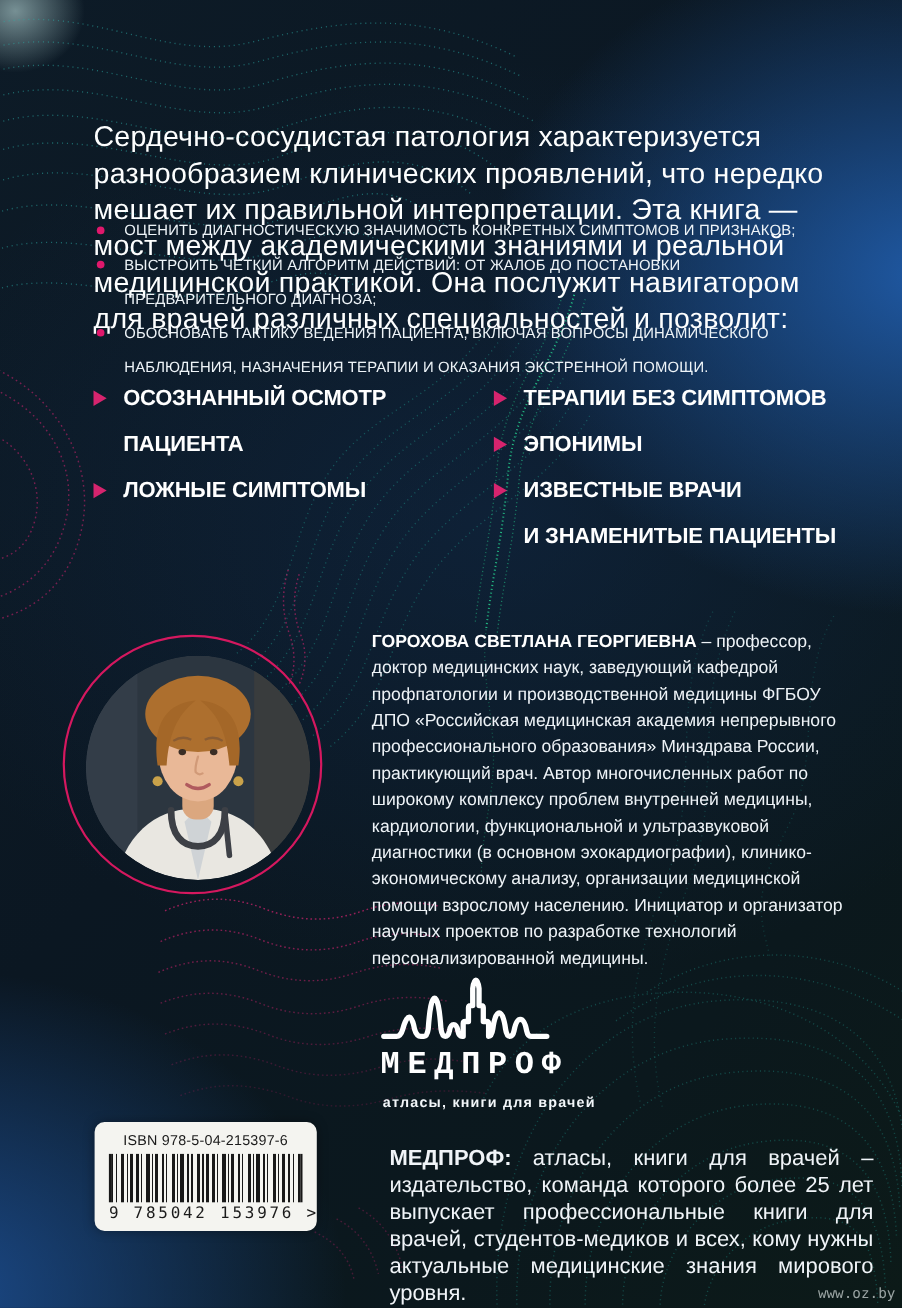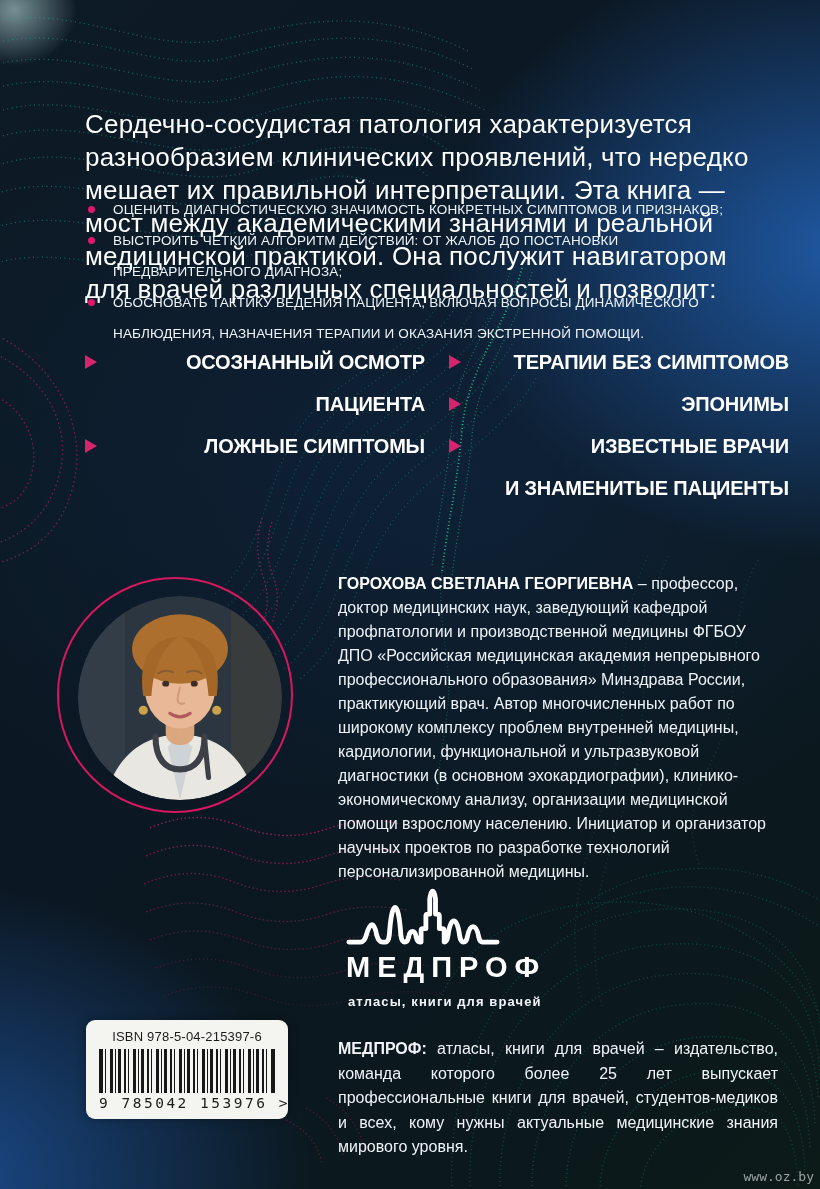--- a/index.html
+++ b/index.html
@@ -21,40 +21,40 @@
 
   
   .bullets{left:85px;top:194px;width:668px;list-style:none;margin:0;padding:0;}
   .bullet{position:relative;padding-left:28px;font-weight:400;font-size:13.5px;line-height:31px;letter-spacing:.15px;color:#eef4f8;}
   .bullet .dot{position:absolute;left:3px;top:12px;width:7px;height:7px;border-radius:50%;background:#e0186c;}
 
   
   .tcol{width:340px;}
   .tcol.left{left:85px;top:341px;}
   .tcol.right{left:449px;top:341px;}
-  .topic{position:relative;padding-left:27px;font-size:20px;font-weight:700;line-height:42px;letter-spacing:-.2px;color:#ffffff;text-align:right;}
+  .topic{position:relative;padding-left:27px;font-size:20px;font-weight:700;line-height:42px;letter-spacing:-.2px;color:#ffffff;}
   .topic .tline{display:block;}
   .tri{position:absolute;left:0;top:14px;width:0;height:0;border-left:12px solid #d6246e;border-top:7px solid transparent;border-bottom:7px solid transparent;}
 
   
   .ring{left:57px;top:577px;width:232px;height:232px;border:2px solid #d5185f;border-radius:50%;}
   .photo{left:78px;top:596px;width:204px;height:204px;border-radius:50%;overflow:hidden;}
   .photo svg{display:block;width:100%;height:100%;}
 
   
   .bio{left:338px;top:556px;width:430px;font-size:16px;line-height:24px;color:#eef3f7;}
   .bio-name{font-weight:700;color:#ffffff;}
 
   
   .ecg{left:346px;top:886px;width:154px;height:66px;}
-  .logo-name{left:346px;top:951px;font-size:29px;font-weight:700;letter-spacing:7px;color:#ffffff;}
+  .logo-name{left:346px;top:951px;font-size:29px;font-weight:700;letter-spacing:7px;color:#ffffff;font-family:Liberation Mono, monospace;}
   .logo-tag{left:348px;top:994px;font-size:13px;font-weight:700;letter-spacing:1.1px;color:#f2f6f9;}
 
   
-  .about{left:338px;top:1021px;width:440px;font-size:16px;line-height:24.5px;text-align:justify;color:#f0f4f8;}
+  .about{left:354px;top:1021px;width:440px;font-size:20px;line-height:24.5px;text-align:justify;color:#f0f4f8;}
   .about-lead{font-weight:700;}
 
   
   .isbn{left:86px;top:1020px;width:202px;height:99px;background:#f4f4f0;border-radius:9px;padding:9px 13px;box-sizing:border-box;color:#1b1b1b;box-shadow:0 0 10px rgba(0,0,0,.35);}
   .isbn-num{font-size:13px;text-align:center;letter-spacing:.2px;white-space:nowrap;}
   .bars{margin-top:5px;height:44px;border-left:2px solid #181818;border-right:2px solid #181818;
     background:repeating-linear-gradient(90deg,
       #181818 0 2px,#f4f4f0 2px 4px,#181818 4px 5px,#f4f4f0 5px 9px,
       #181818 9px 12px,#f4f4f0 12px 14px,#181818 14px 15px,#f4f4f0 15px 17px,
       #181818 17px 20px,#f4f4f0 20px 23px);}

